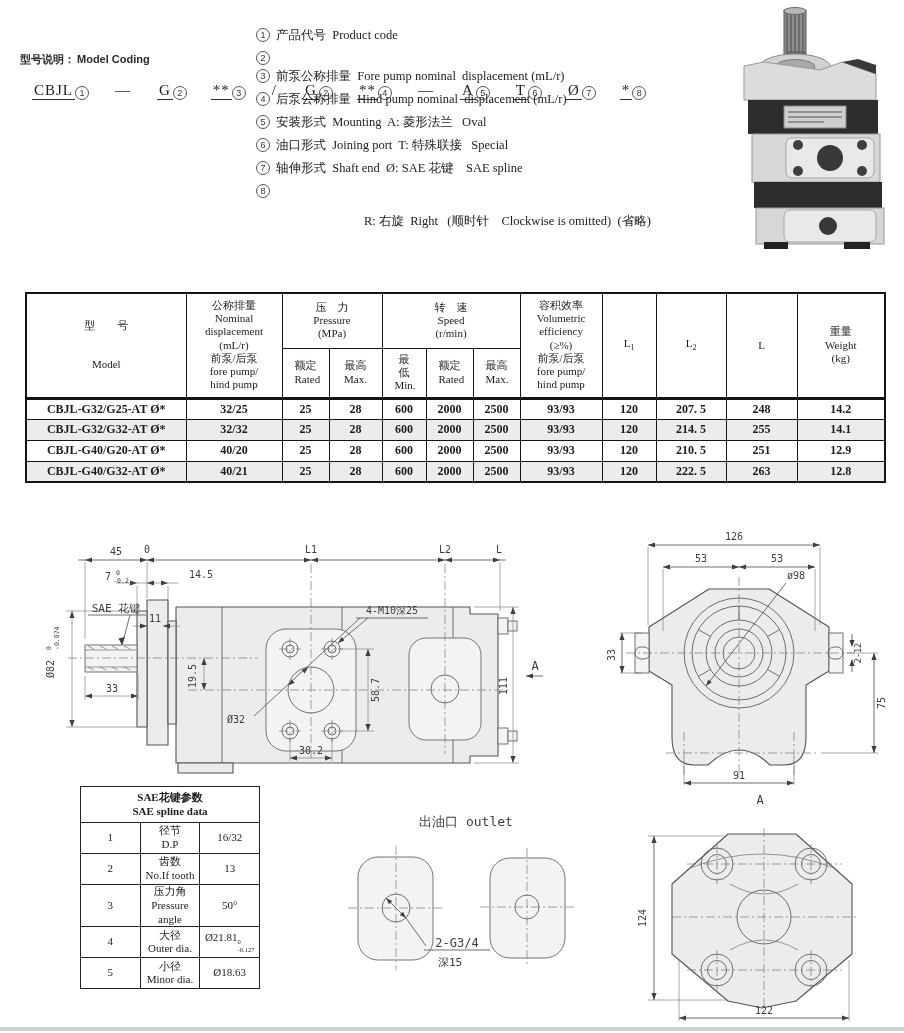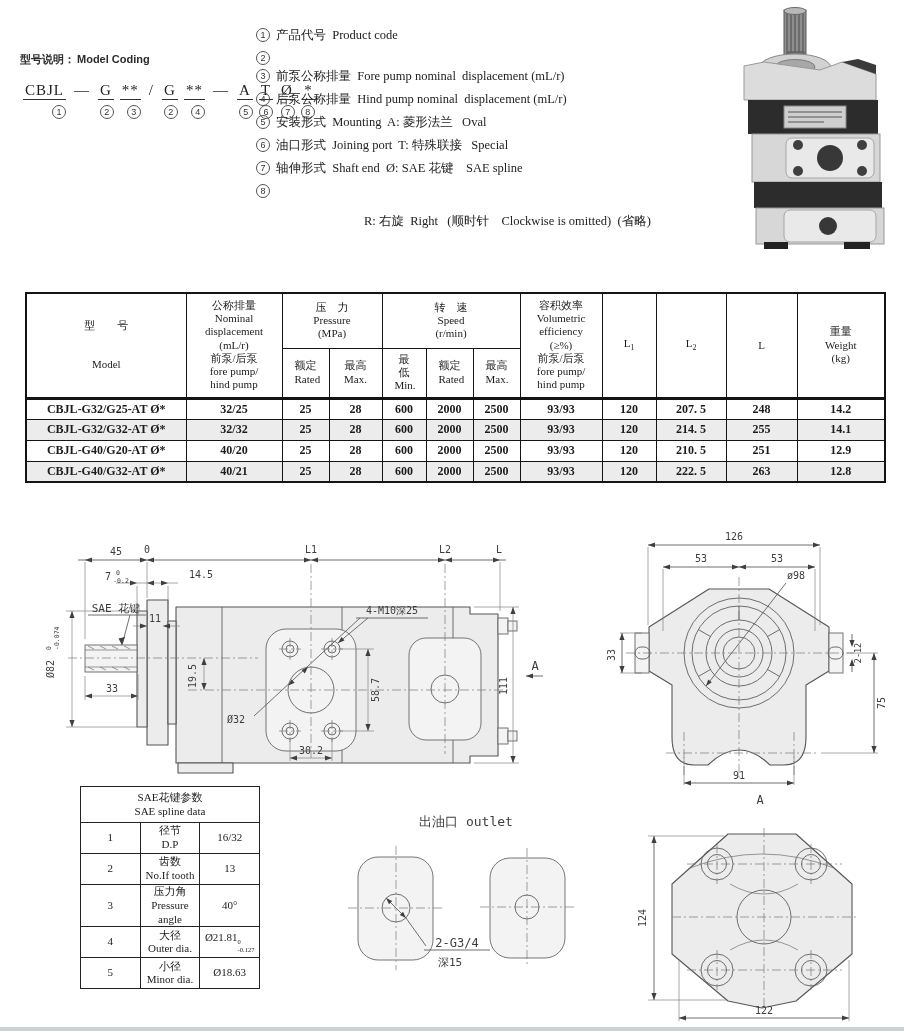--- a/index.html
+++ b/index.html
@@ -5,21 +5,21 @@
   * { margin:0; padding:0; box-sizing:border-box; }
   html,body { background:#fff; }
   .page { position:relative; width:904px; height:1033px; background:#fff; overflow:hidden;
           font-family:"Liberation Serif", serif; color:#1c1c1c; }
 
   
   .coding { position:absolute; left:20px; top:52px; width:245px; }
   .coding-title { font-family:"Liberation Sans", sans-serif; font-weight:700; font-size:11px; color:#2b2b2b; }
   .coding-title .en { font-weight:600; margin-left:2px; }
   .code-row { display:flex; align-items:flex-start; margin-top:14px; }
-  .seg { display:flex; flex-direction:column; align-items:flex-end; margin:0 3px; }
+  .seg { display:flex; flex-direction:row; align-items:flex-start; margin:0 12px; }
   .seg-t { font-size:15px; letter-spacing:1px; color:#222; padding:0 2px; line-height:18px; }
   .seg .u { border-bottom:1.2px solid #333; }
   .circ { display:inline-flex; align-items:center; justify-content:center;
           width:14px; height:14px; border:1px solid #555; border-radius:50%;
           font-family:"Liberation Sans", sans-serif; font-size:9px; color:#333; margin-top:5px; }
 
   
   .legend { position:absolute; left:256px; top:24px; width:470px; font-size:12.5px; }
   .legend-item { display:flex; align-items:flex-start; line-height:23px; }
   .legend-item .circ { margin:4px 6px 0 0; flex:0 0 auto; }
@@ -40,21 +40,21 @@
   .spec tbody td { height:21px;font-weight:bold; }
   .spec tbody tr:first-child td { border-top:3px solid #141414; }
   .spec tbody tr:nth-child(even) { background:#ececec; }
   .spec sub { font-size:8px; }
 
   
   .sae { position:absolute; left:80px; top:786px; border-collapse:collapse; table-layout:fixed;
          width:180px; border:1.5px solid #222; }
   .sae th, .sae td { border:1px solid #222; text-align:center; vertical-align:middle;
          font-weight:normal; font-size:11px; line-height:1.25; white-space:pre-line; }
-  .sae th { height:36px; }
+  .sae th { height:36px;font-weight:bold; }
   .sae td { height:31px; }
   .tol { display:inline-flex; flex-direction:column; font-size:6.5px; line-height:1.15;
          vertical-align:-3px; text-align:left; }
 
   
   svg text { font-family:"DejaVu Sans Mono", monospace; font-size:10px; fill:#3d3d3d; }
   .outline { stroke:#555; stroke-width:1.1; fill:#ececec; stroke-linejoin:round; }
   .face { stroke:#666; stroke-width:0.9; fill:#f3f3f3; }
   .ln  { stroke:#5f5f5f; stroke-width:0.9; fill:none; }
   .thin{ stroke:#6f6f6f; stroke-width:0.7; fill:none; }
@@ -464,21 +464,21 @@
       <tr>
         <td>2</td>
         <td>齿数
 No.If tooth</td>
         <td>13</td>
       </tr>
       <tr>
         <td>3</td>
         <td>压力角
 Pressure angle</td>
-        <td>40°</td>
+        <td>50°</td>
       </tr>
       <tr>
         <td>4</td>
         <td>大径
 Outer dia.</td>
         <td><span>Ø21.81</span><span class="tol"><span>0</span><span>-0.127</span></span></td>
       </tr>
       <tr>
         <td>5</td>
         <td>小径

